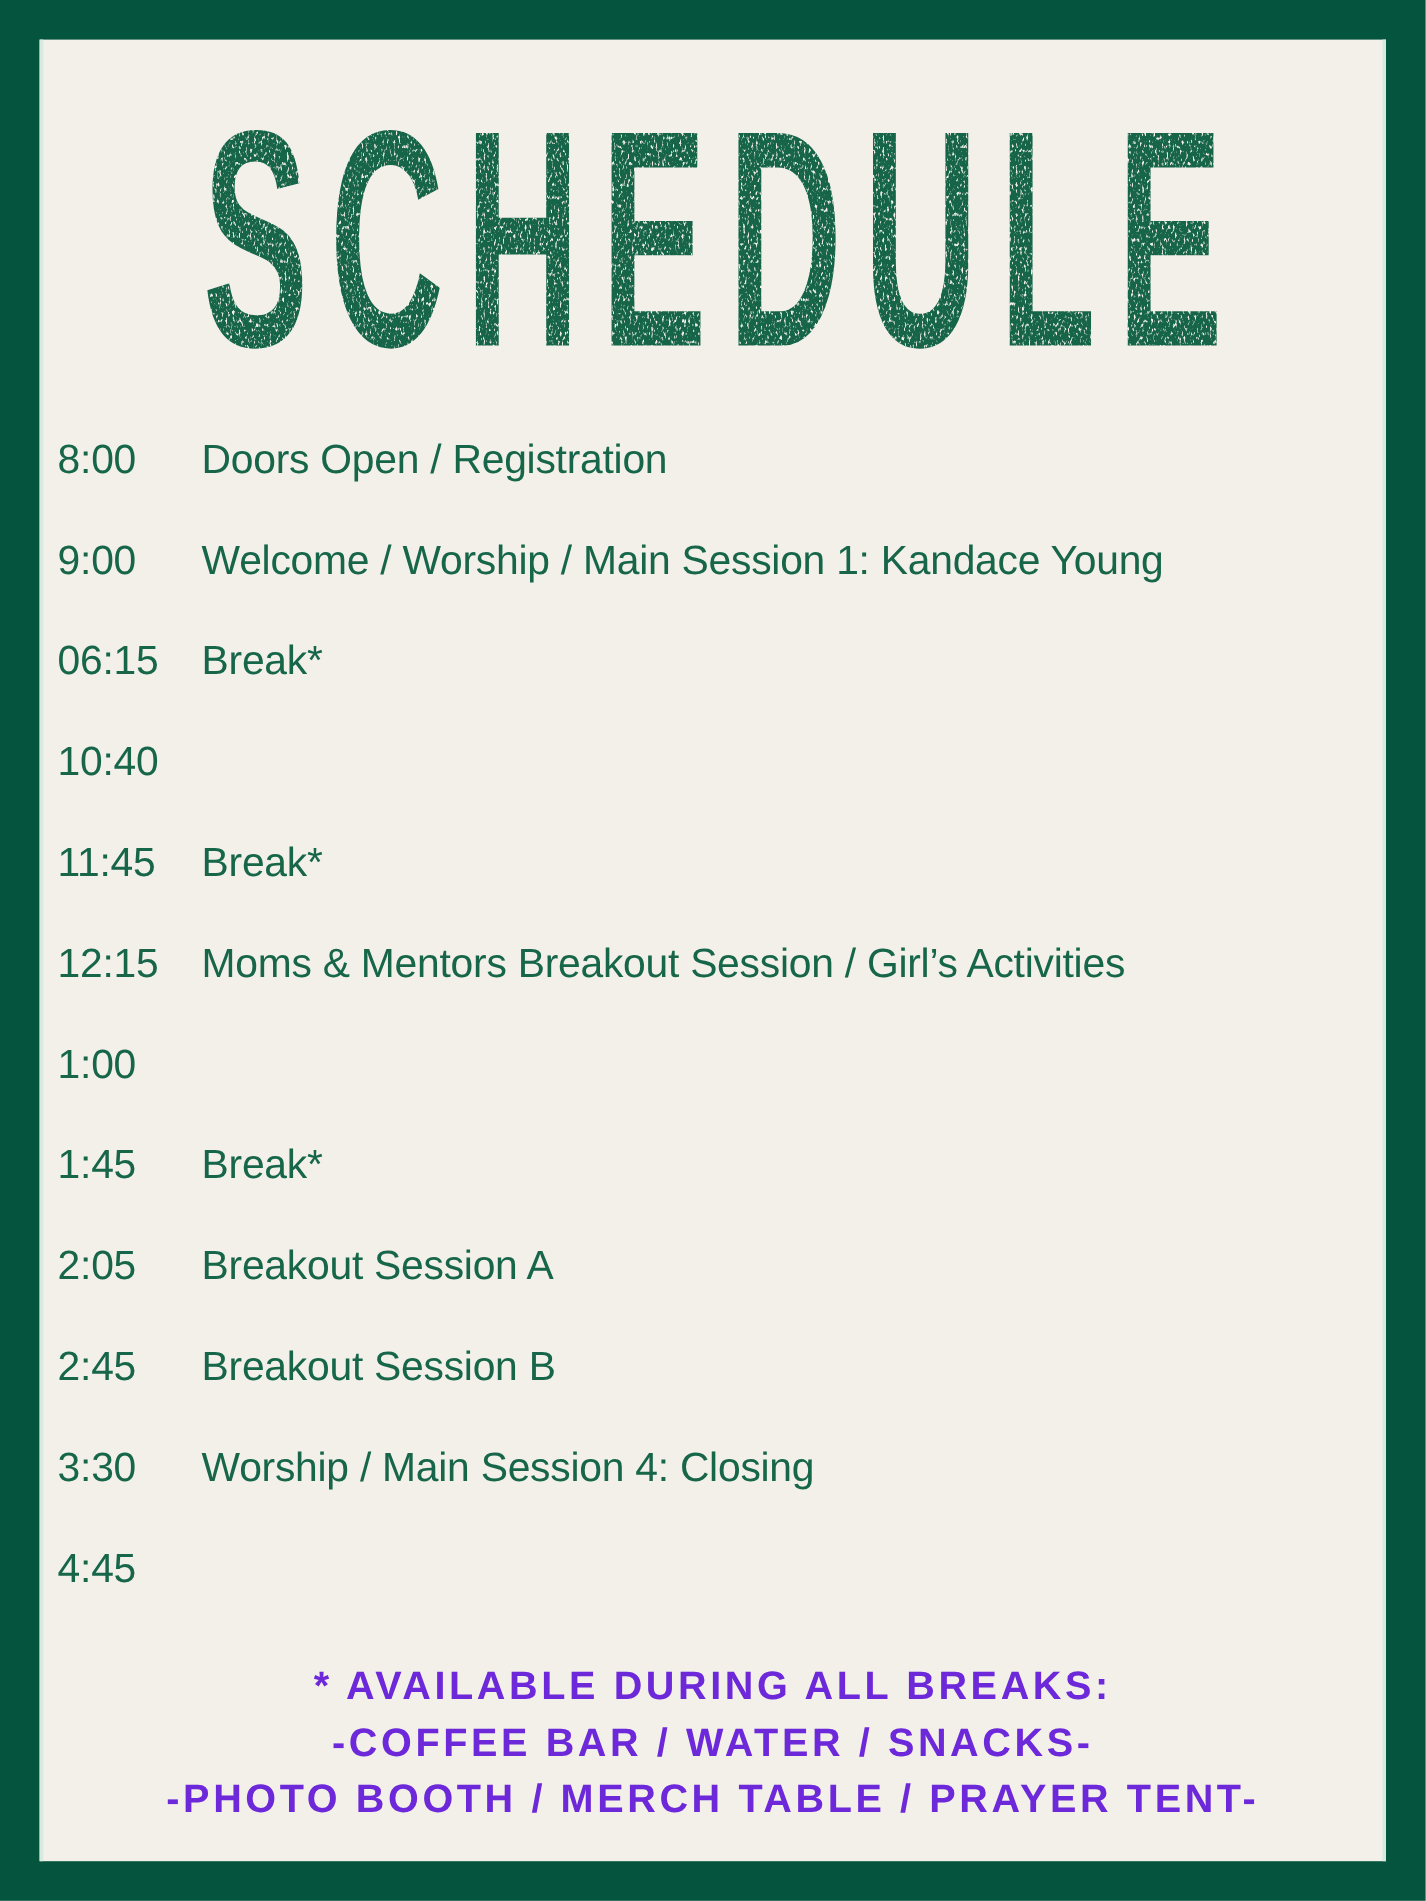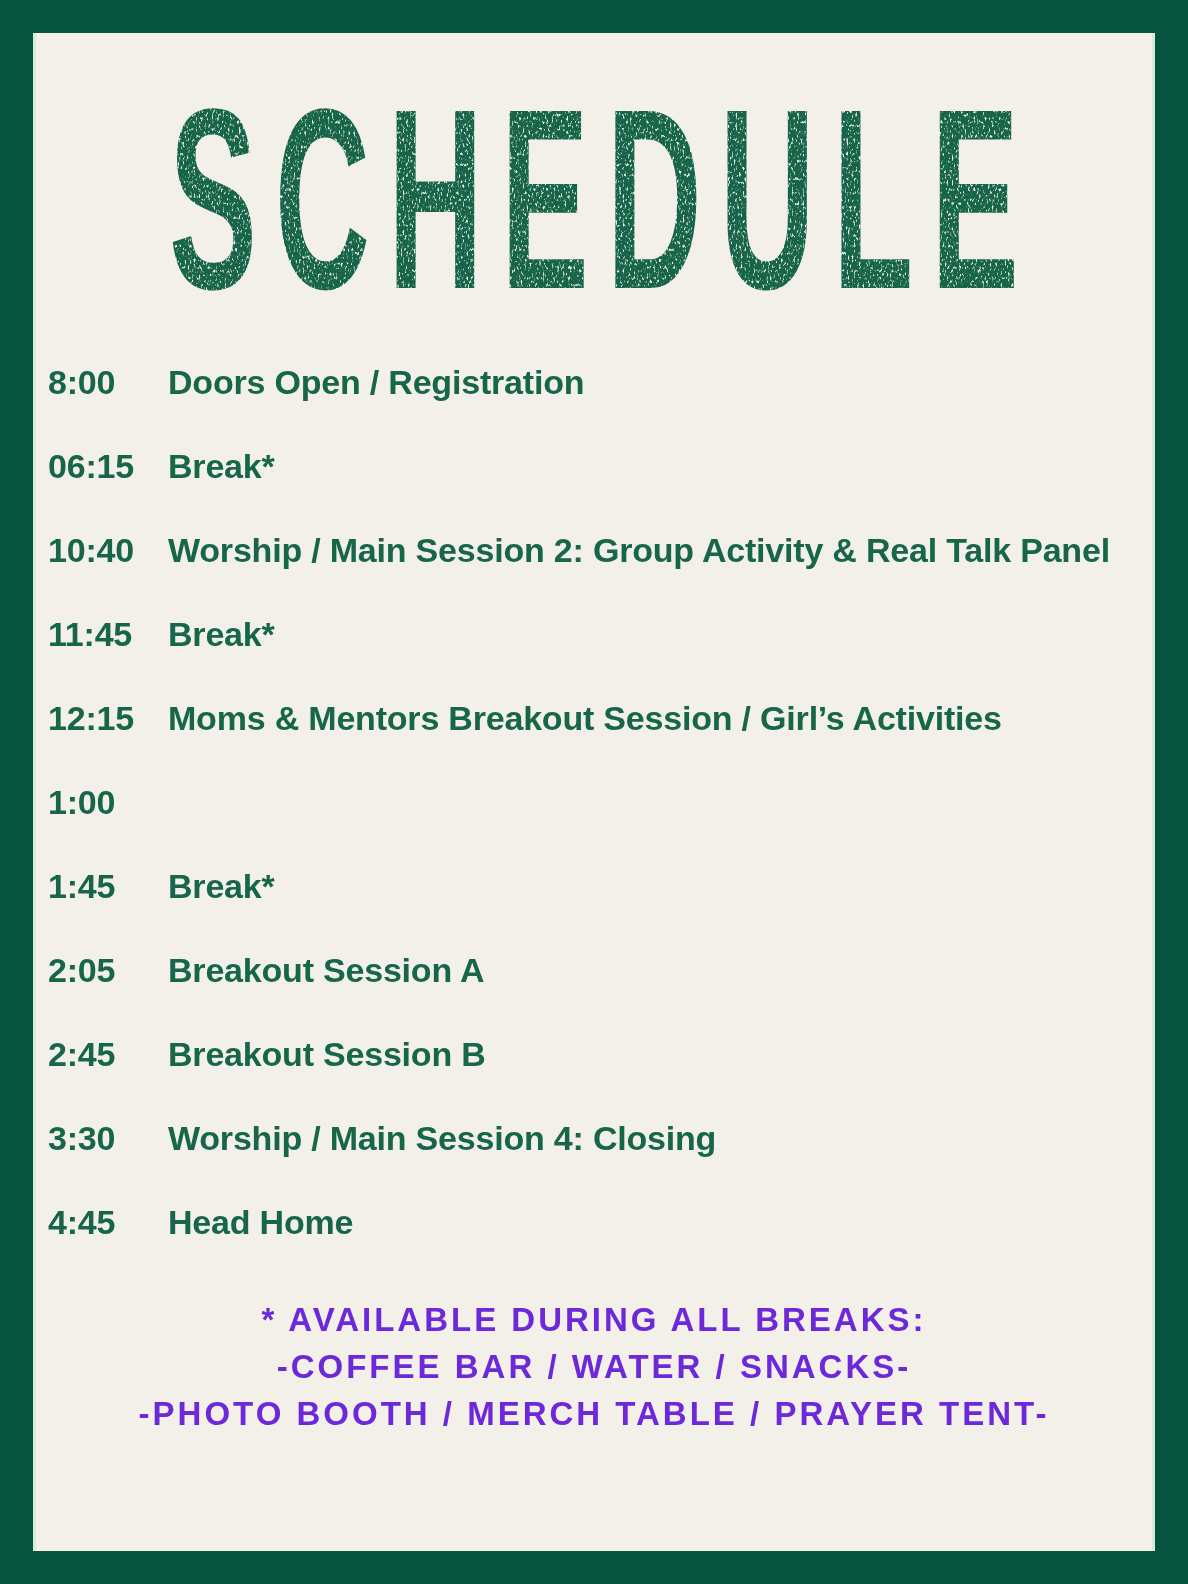--- a/index.html
+++ b/index.html
@@ -33,21 +33,21 @@
   .schedule {
     margin: 63px 20px 0 12px;
   }
   .schedule-row {
     display: flex;
     align-items: center;
     line-height: 44px;
     margin-bottom: 40px;
     white-space: nowrap;
     font-size: 34px;
-    font-weight: bold;
+    font-weight: normal;
     color: #17664a;
     letter-spacing: -0.2px;
   }
   .schedule-time {
     flex: 0 0 120px;
   }
   .schedule-event {
     flex: 1 1 auto;
   }
   .footer {
@@ -80,29 +80,32 @@
       </g>
     </svg>
   </div>
 
   <div class="schedule">
   <div class="schedule-row">
     <span class="schedule-time">8:00</span>
     <span class="schedule-event">Doors Open / Registration</span>
   </div>
 
+  <div class="schedule-row">
+    <span class="schedule-time">9:00</span>
+    <span class="schedule-event">Welcome / Worship / Main Session 1: Kandace Young</span>
+  </div>
 
   <div class="schedule-row">
     <span class="schedule-time">06:15</span>
     <span class="schedule-event">Break*</span>
   </div>
 
   <div class="schedule-row">
     <span class="schedule-time">10:40</span>
-    <span class="schedule-event">Worship / Main Session 2: Group Activity &amp; Real Talk Panel</span>
   </div>
 
   <div class="schedule-row">
     <span class="schedule-time">11:45</span>
     <span class="schedule-event">Break*</span>
   </div>
 
   <div class="schedule-row">
     <span class="schedule-time">12:15</span>
     <span class="schedule-event">Moms &amp; Mentors Breakout Session / Girl’s Activities</span>
@@ -127,21 +130,20 @@
     <span class="schedule-event">Breakout Session B</span>
   </div>
 
   <div class="schedule-row">
     <span class="schedule-time">3:30</span>
     <span class="schedule-event">Worship / Main Session 4: Closing</span>
   </div>
 
   <div class="schedule-row">
     <span class="schedule-time">4:45</span>
-    <span class="schedule-event">Head Home</span>
   </div>
 </div>
 
   <div class="footer">
     <div>* AVAILABLE DURING ALL BREAKS:</div>
     <div>-COFFEE BAR / WATER / SNACKS-</div>
     <div>-PHOTO BOOTH / MERCH TABLE / PRAYER TENT-</div>
   </div>
 
 </div>

